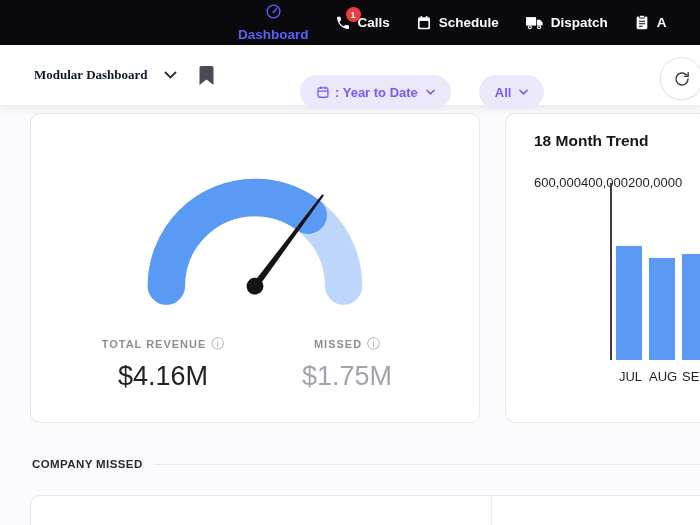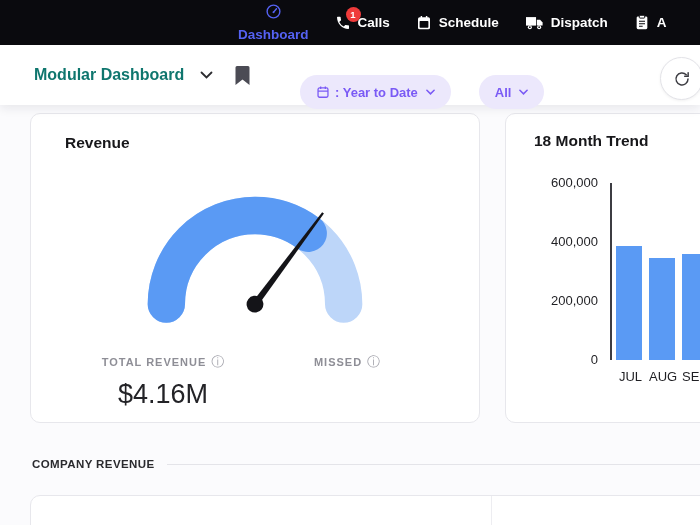--- a/index.html
+++ b/index.html
@@ -10,21 +10,21 @@
   .topnav { position:absolute; left:0; top:0; width:100%; height:45px; background:#0a0a0e; z-index:10; }
   .topnav-items { position:absolute; left:238px; top:0; height:45px; display:flex; align-items:center; gap:26px; white-space:nowrap; }
   .nav-item { display:flex; align-items:center; gap:7px; color:#fff; font-size:13.5px; font-weight:600; cursor:pointer; }
   .nav-item.active { color:var(--accent-blue,#5562f2);flex-direction:column; }
   .nav-icon { position:relative; display:inline-flex; align-items:center; }
   .badge { position:absolute; top:-8px; right:-10px; min-width:15px; height:15px; padding:0 3px; background:var(--badge-red,#ef3b3b); color:#fff; font-size:9.5px; font-weight:700; border-radius:8px; display:flex; align-items:center; justify-content:center; }
 
   
   .toolbar { position:absolute; left:0; top:45px; width:100%; height:60px; background:#fff; box-shadow:0 3px 10px rgba(20,20,40,.09); z-index:5; }
   .tb-left { position:absolute; left:34px; top:0; height:60px; display:flex; align-items:center; }
-  .tb-title { font-size:16px; font-weight:600; color:#0f766e; }
+  .tb-title { font-size:13px; font-weight:600; color:#0f172a;font-family:Liberation Serif, serif; }
   .tb-caret { margin-left:16px; color:#2c2c30; display:inline-flex; cursor:pointer; }
   .tb-bookmark { margin-left:22px; display:inline-flex; cursor:pointer; }
   .tb-filters { position:absolute; left:300px; top:30px; display:flex; gap:28px; }
   .pill { display:flex; align-items:center; gap:5px; height:34px; padding:0 16px; border:none; border-radius:17px; background:var(--pill-bg,#ece8fc); color:var(--accent-purple,#7a5af5); font-family:inherit; font-size:13px; font-weight:600; cursor:pointer; white-space:nowrap; }
   .pill .pill-caret { margin-left:3px; display:inline-flex; }
   .pill strong { font-weight:700; }
   .refresh-btn { position:absolute; left:660px; top:12px; width:43px; height:43px; border-radius:50%; background:#fff; border:1px solid #e3e3e8; box-shadow:0 1px 3px rgba(0,0,0,.06); display:flex; align-items:center; justify-content:center; cursor:pointer; }
 
   
   .card { position:absolute; background:#fff; border:1px solid #e7e7ec; border-radius:10px; }
@@ -36,21 +36,21 @@
   .gauge-wrap { margin-top:12px; text-align:center; }
   .stats-row { display:flex; margin-top:26px; padding:0 6px; }
   .stat { flex:1; text-align:center; }
   .stat-label { font-size:11px; font-weight:600; letter-spacing:1px; color:#8e8e96; display:flex; align-items:center; justify-content:center; gap:5px; }
   .info-icon { font-size:13px; color:#a5a5ad; font-weight:400; letter-spacing:0; }
   .stat-value { margin-top:8px; font-size:27px; font-weight:400; color:#232327; }
   .stat.muted .stat-value { color:#a3a3ab; }
 
   
   .chart-area { position:absolute; left:28px; top:69px; right:0; display:flex; }
-  .y-ticks { width:64px; height:191px; margin-top:-7px; display:flex; flex-direction:column; justify-content:space-between; }
+  .y-ticks { width:64px; height:191px; margin-top:-7px; display:flex; flex-direction:row; justify-content:space-between; }
   .y-tick { height:14px; line-height:14px; text-align:right; font-size:13px; color:#1f1f23; }
   .plot-col { margin-left:12px; }
   .plot { height:177px; display:flex; align-items:flex-end; gap:7px; border-left:2px solid #3c3c42; padding-left:4px; }
   .bar { width:26px; background:var(--bar-fill,#5a9af4); }
   .x-labels { display:flex; gap:7px; padding-left:4px; margin-top:9px; border-left:2px solid transparent; }
   .x-label { width:26px; text-align:right; font-size:13px; color:#1f1f23; }
 
   
   .section-row { position:absolute; left:32px; right:0; top:458px; display:flex; align-items:center; gap:12px; }
   .section-label { font-size:11.5px; font-weight:700; letter-spacing:.4px; color:#2a2a2e; white-space:nowrap; }
@@ -170,21 +170,20 @@
     <span style="display:inline-flex">
       <svg width="18" height="18" viewBox="0 0 24 24" fill="none" stroke="#3c3c42" stroke-width="2" stroke-linecap="round">
           <path d="M20 12a8 8 0 1 1-2.34-5.66"></path>
           <path d="M20.2 3.6v4.6h-4.6"></path>
         </svg>
     </span>
   </button>
 </div>
 
 <section class="card revenue-card">
-  <h2 class="card-title">Revenue</h2>
 
   <div class="gauge-wrap">
     <svg width="280" height="159" viewBox="0 0 300 170">
       <path d="M 55 150 A 95 95 0 0 1 245 150" stroke="var(--gauge-track,#bdd6f9)" stroke-width="40" fill="none" stroke-linecap="round"></path>
       <path d="M 55 150 A 95 95 0 0 1 245 150" stroke="var(--gauge-fill,#5a9af4)" stroke-width="40" fill="none" stroke-linecap="round" stroke-dasharray="210.1 999"></path>
       <g transform="rotate(-53.3 150 150)">
         <polygon points="152,146.5 272,148.8 272,151.2 152,153.5" fill="#141418"></polygon>
         <circle cx="150" cy="150" r="9" fill="#141418"></circle>
       </g>
     </svg>
@@ -196,20 +195,21 @@
         <span>TOTAL REVENUE</span>
         <span class="info-icon">ⓘ</span>
       </div>
       <div class="stat-value">$4.16M</div>
     </div>
     <div class="stat muted">
       <div class="stat-label">
         <span>MISSED</span>
         <span class="info-icon">ⓘ</span>
       </div>
+      <div class="stat-value">$1.75M</div>
     </div>
   </div>
 </section>
 
 <section class="card trend-card">
   <h2 class="card-title">18 Month Trend</h2>
 
   <div class="chart-area">
     <div class="y-ticks">
         <div class="y-tick">600,000</div>
@@ -226,19 +226,19 @@
       <div class="x-labels">
           <div class="x-label">JUL</div>
           <div class="x-label">AUG</div>
           <div class="x-label">SEP</div>
         </div>
     </div>
   </div>
 </section>
 
 <div class="section-row">
-  <span class="section-label">COMPANY REVENUE</span>
+  <span class="section-label">COMPANY MISSED</span>
   <span class="section-line"></span>
 </div>
 
 <section class="card bottom-card">
   <div class="bottom-divider"></div>
 </section>
 
 </body></html>

